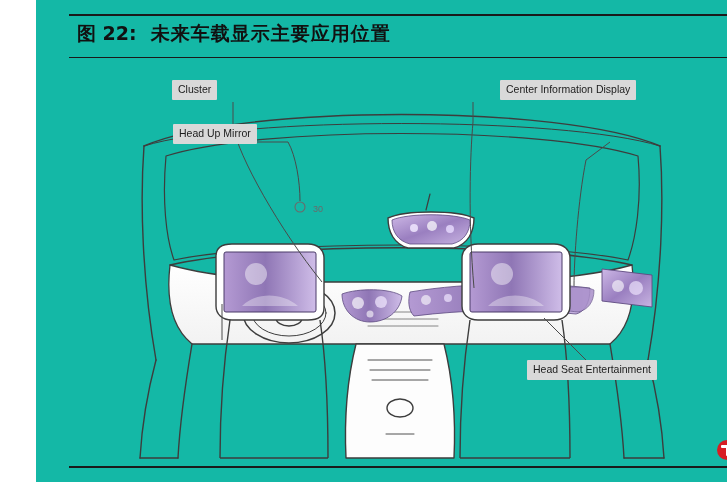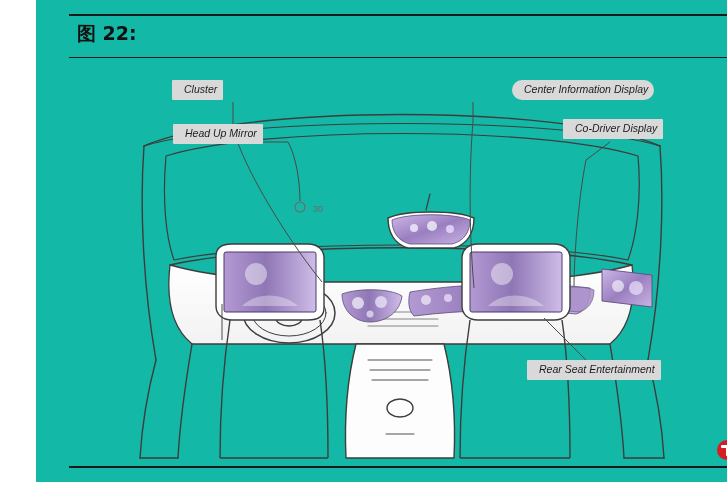--- a/index.html
+++ b/index.html
@@ -84,24 +84,23 @@
   .illus svg { display: block; }
 
   
   .callout {
     position: absolute;
     background: #d9d9d9;
     color: #1b1b1b;
     font-family: "Liberation Sans", sans-serif;
     font-size: 10.5px;
     line-height: 13px;
-    padding: 3px 6px 4px 12px;
+    padding: 3px 6px 4px 6px;
     white-space: nowrap;
     border-radius: 1px;
-    font-style: italic;
   }
 
   
   .watermark {
     position: absolute;
     right: 26px;
     top: 440px;
     display: flex;
     align-items: center;
     gap: 7px;
@@ -143,20 +142,21 @@
 </style>
 </head>
 <body>
 
 <div class="page">
 
   <div class="title-rule-top"></div>
 
   <div class="title-row">
     <span class="fig-label">图 22:</span>
+    <span class="fig-title">未来车载显示主要应用位置</span>
   </div>
 
   <div class="title-rule-bottom"></div>
 
   <div class="illus">
     <svg width="661" height="400" viewBox="0 0 661 400" xmlns="http://www.w3.org/2000/svg">
       <defs>
         <linearGradient id="scr" x1="0" y1="0" x2="1" y2="1">
           <stop offset="0%" stop-color="#cdb8e6"></stop>
           <stop offset="50%" stop-color="#9a7fc0"></stop>
@@ -299,35 +299,32 @@
 
         <path d="M516 300 L 474 258"></path>
       </g>
     </svg>
   </div>
 
   <div class="callout" style="left:136px; top:80px;">
     <span>Cluster</span>
   </div>
 
-  <div class="callout" style="left:476px; top:80px;border-radius:10px;">
+  <div class="callout" style="left:464px; top:80px;">
     <span>Center Information Display</span>
   </div>
 
   <div class="callout" style="left:137px; top:124px;">
     <span>Head Up Mirror</span>
   </div>
 
-  <div class="callout" style="left:527px; top:119px;">
-    <span>Co-Driver Display</span>
-  </div>
 
 
   <div class="callout" style="left:491px; top:360px;">
-    <span>Rear Seat Entertainment</span>
+    <span>Head Seat Entertainment</span>
   </div>
 
   <div class="watermark">
     <span class="wm-logo"></span>
   </div>
 
   <div class="bottom-rule"></div>
 </div>
 
 </body></html>

